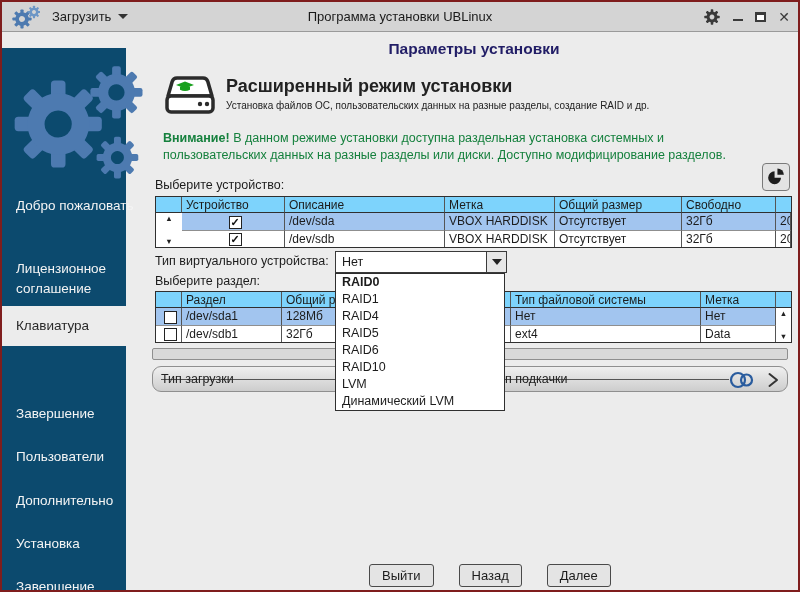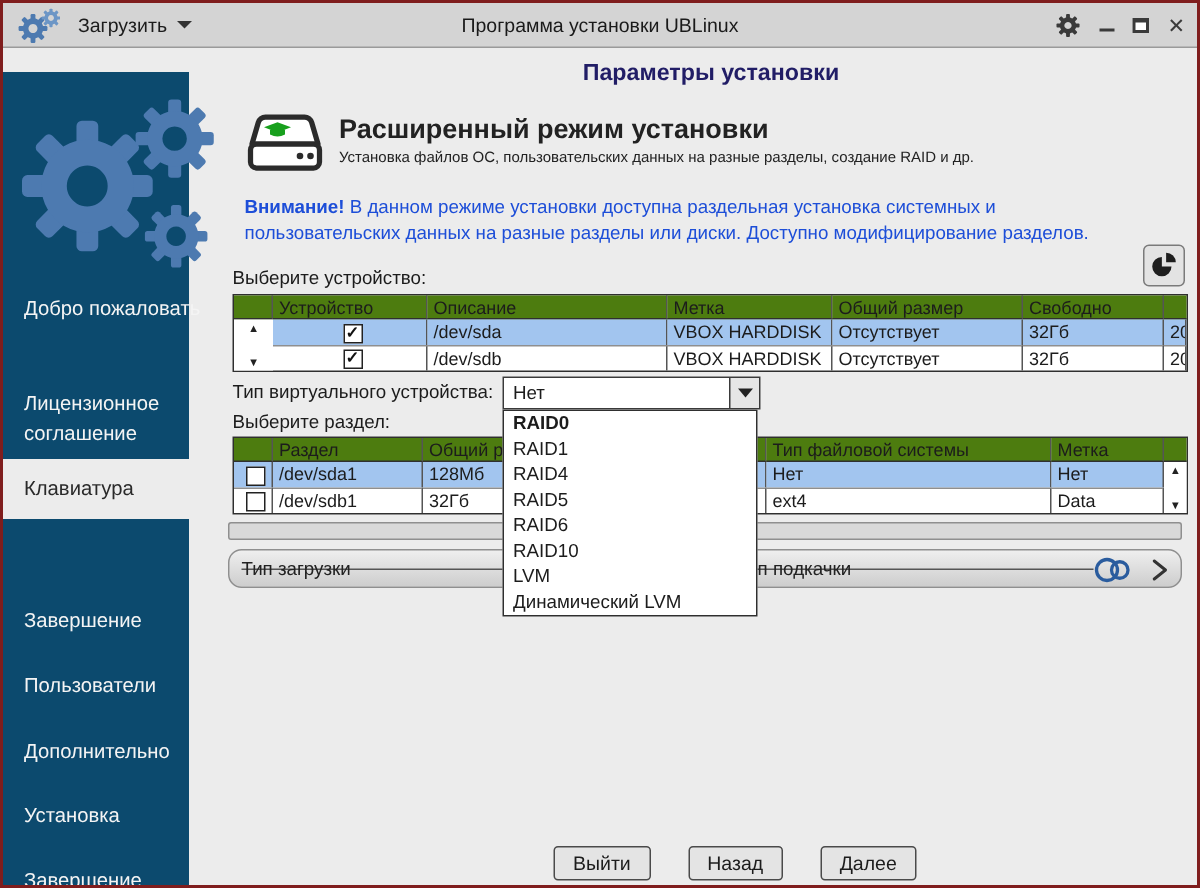--- a/index.html
+++ b/index.html
@@ -25,30 +25,30 @@
   .side-item.active { background:#ececec; color:#2a2a2a; height:40px; display:flex; align-items:center; }
 
   
   .main { position:absolute; left:148px; top:30px; width:648px; height:558px; background:#ececec; }
   .page-title { position:absolute; left:0; top:8px; width:100%; text-align:center; font-size:15.5px; font-weight:bold; color:#211d66; }
 
   .mode-icon { position:absolute; left:14px; top:42px; }
   .mode-title { position:absolute; left:76px; top:44px; font-size:18px; font-weight:600; color:#222; }
   .mode-sub { position:absolute; left:76px; top:68px; font-size:10px; color:#222; }
 
-  .warning { position:absolute; left:13px; top:98px; width:610px; font-size:12.5px; line-height:17px; color:#1d4ed8; }
+  .warning { position:absolute; left:13px; top:98px; width:610px; font-size:12.5px; line-height:17px; color:#15803d; }
   .pie-btn { position:absolute; left:612px; top:131px; width:28px; height:28px; background:#e3e3e3; border:1px solid #7a7a7a; border-radius:4px; display:flex; align-items:center; justify-content:center; }
 
   .sec-label { position:absolute; left:5px; font-size:12.5px; color:#1c1c1c; }
 
   
   .tbl { position:absolute; left:5px; display:grid; background:#fff; border:1px solid #2f2f2f; }
   .tbl-device { top:164px; grid-template-columns:26px 103px 160px 110px 127px 94px 15px; grid-template-rows:16px 17px 17px; }
   .tbl-part   { top:259px; grid-template-columns:26px 100px 229px 190px 75px 15px;  grid-template-rows:16px 17px 17px; }
-  .hc { background:#4d7c0f; border-bottom:1px solid #2f2f2f; border-right:1px solid #555; font-size:12px; padding:1px 0 0 4px; white-space:nowrap; overflow:hidden; }
+  .hc { background:#7dd3fc; border-bottom:1px solid #2f2f2f; border-right:1px solid #555; font-size:12px; padding:1px 0 0 4px; white-space:nowrap; overflow:hidden; }
   .c  { font-size:12px; padding:1px 0 0 4px; border-right:1px solid #555; white-space:nowrap; overflow:hidden; }
   .r2 { border-top:1px solid #8f8f8f; }
   .sel { background:#a2c5ef; }
   .cbcell { display:flex; align-items:center; justify-content:center; }
   .cbox { width:13px; height:13px; background:#fff; border:1.5px solid #222; font-size:11px; font-weight:bold; line-height:10px; text-align:center; color:#111; }
   .vscroll { grid-row:2 / span 2; display:flex; flex-direction:column; justify-content:space-between; align-items:center; background:#fff; font-size:7.5px; color:#222; padding:1px 0; }
 
   
   .vdev-label { position:absolute; left:5px; top:222px; font-size:12.5px; }
   .combo { position:absolute; left:185px; top:219px; width:172px; height:22px; background:#fff; border:1px solid #3a3a3a; display:flex; align-items:center; }

